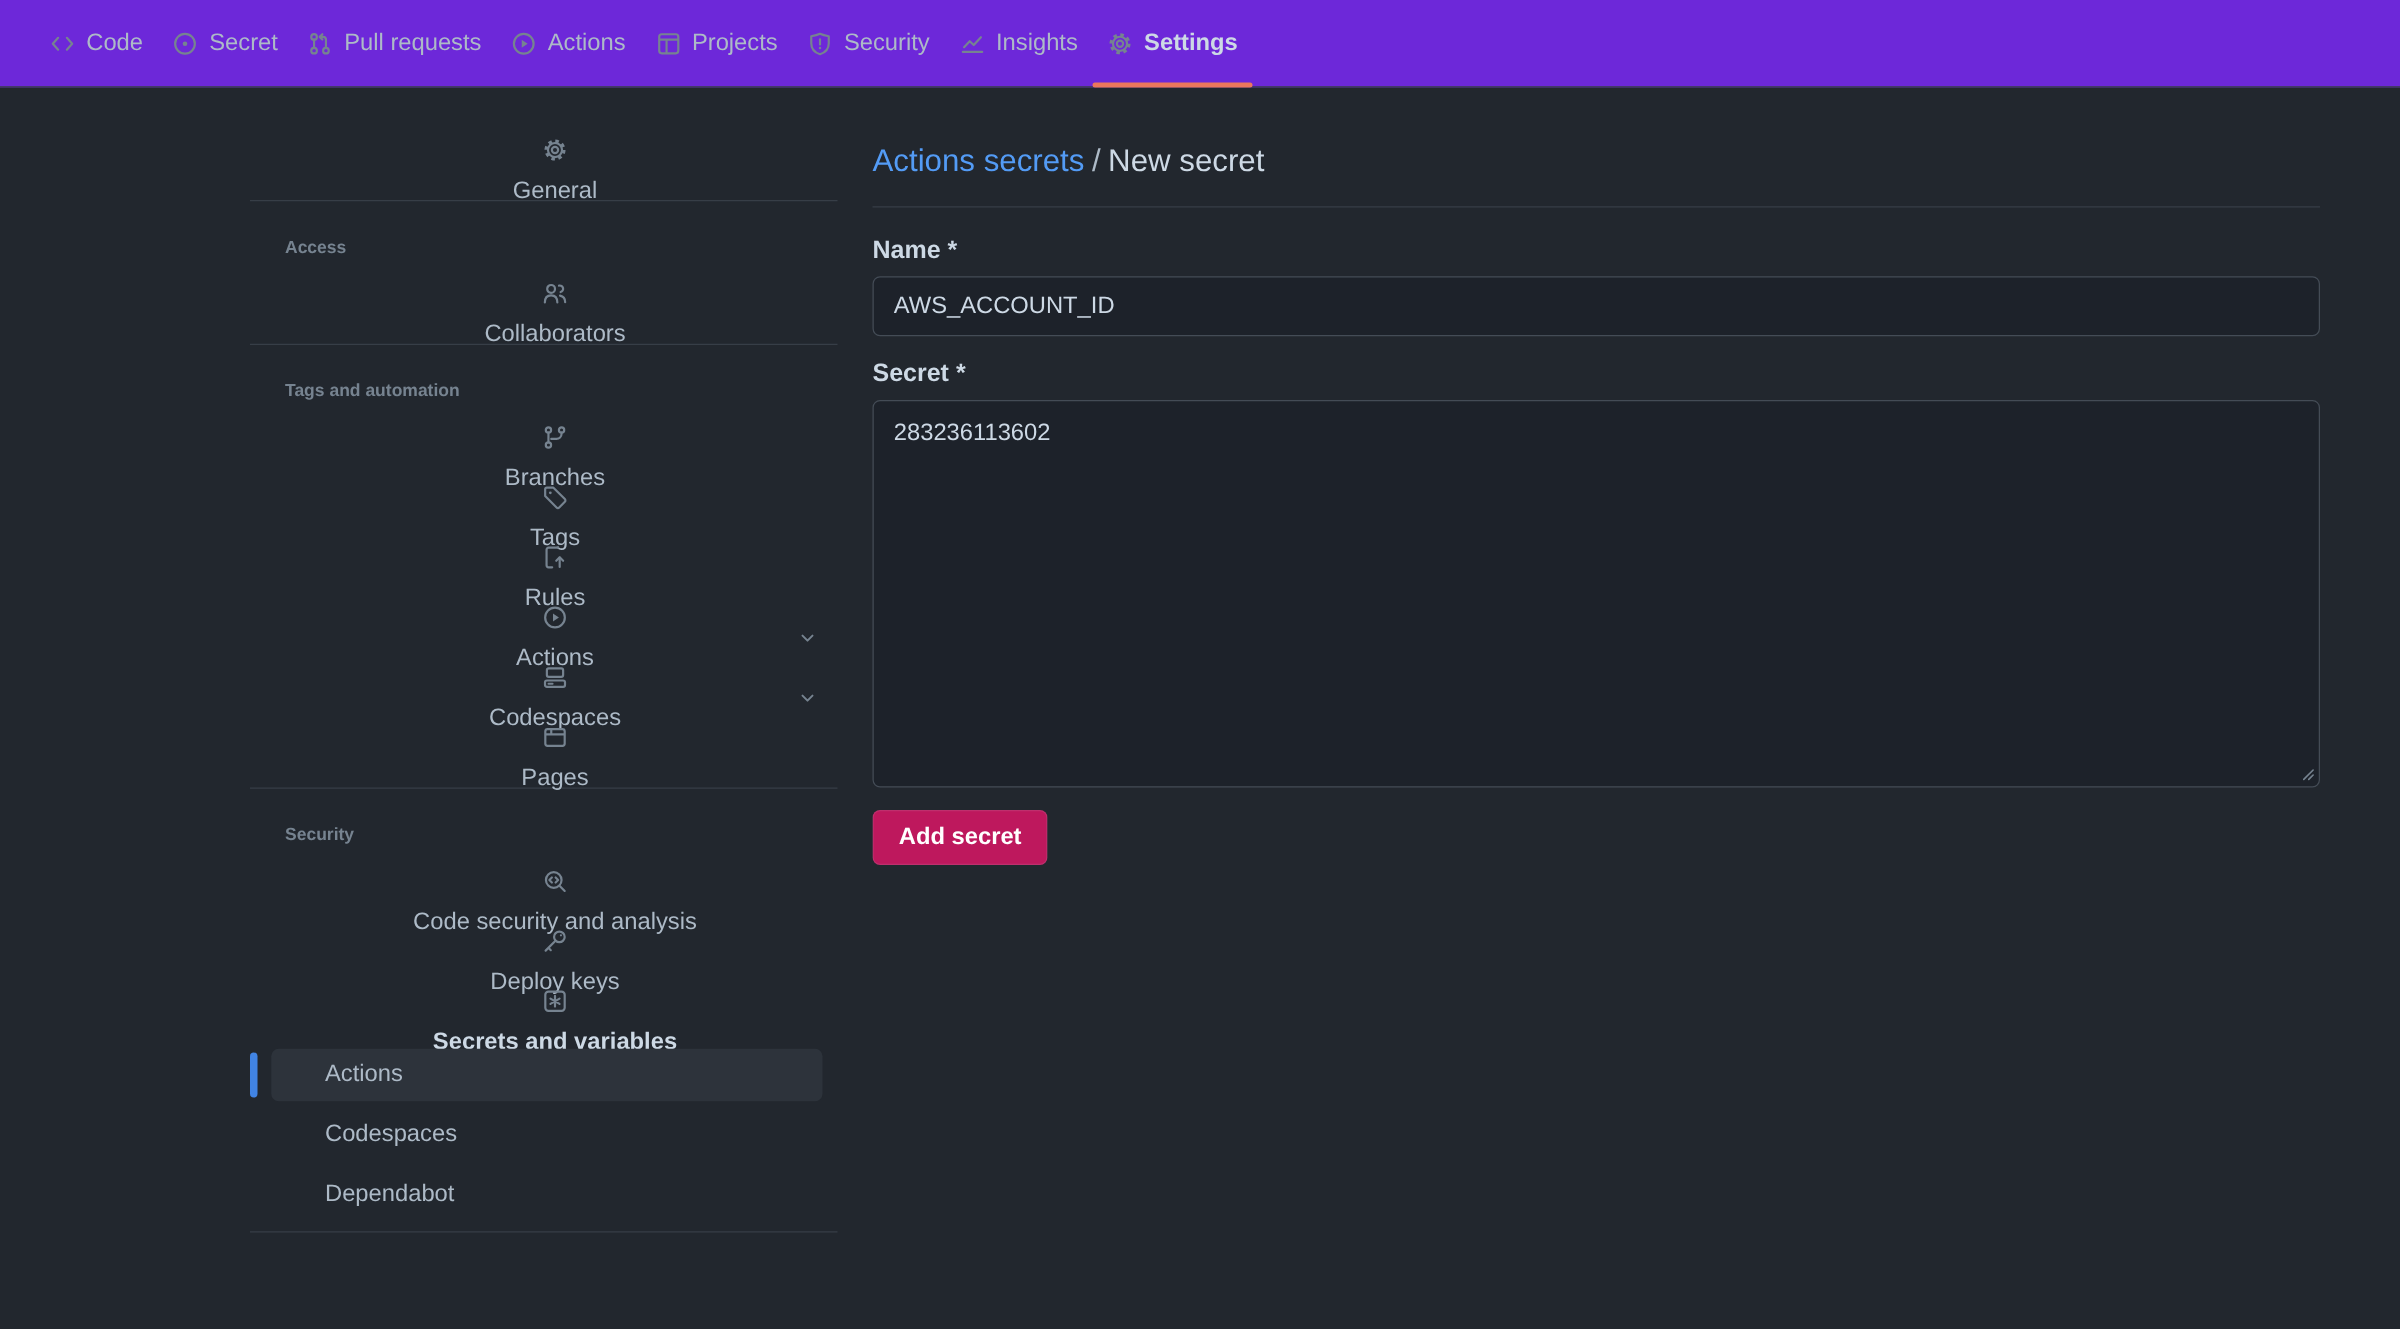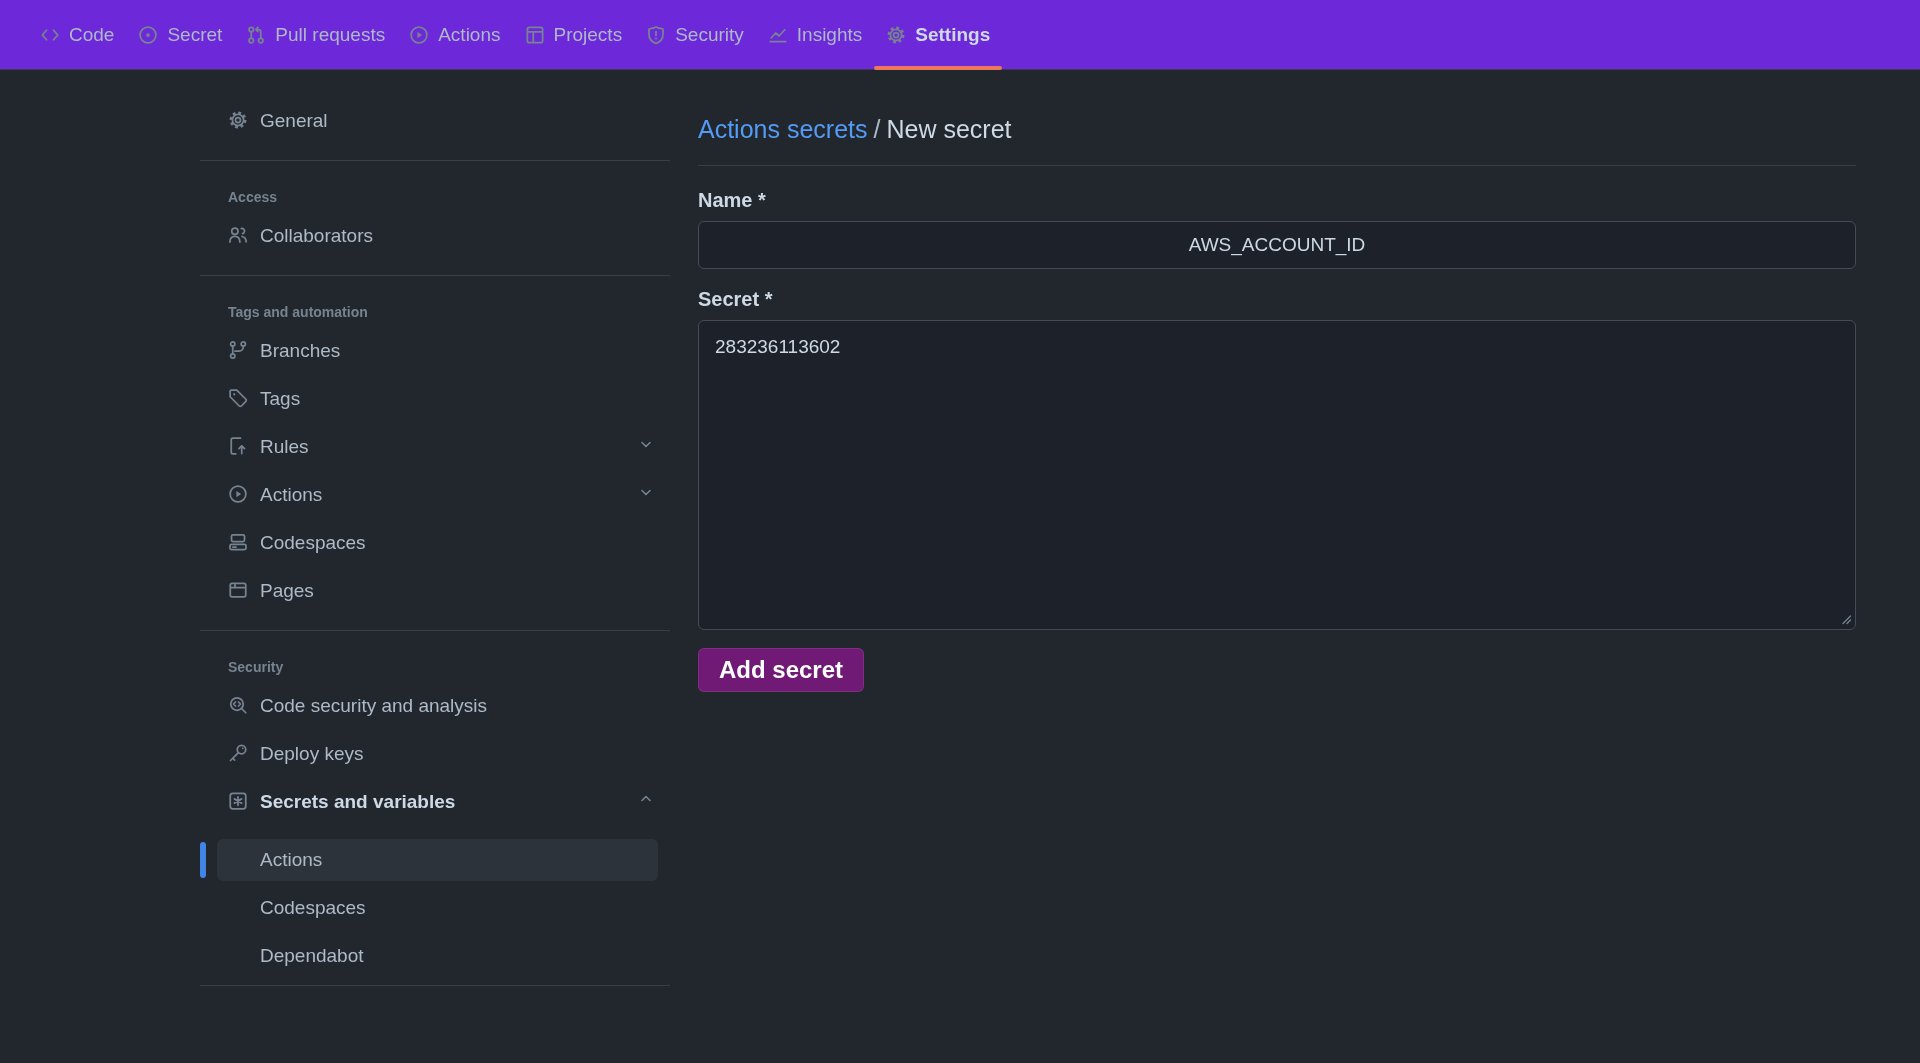--- a/index.html
+++ b/index.html
@@ -52,27 +52,28 @@
 
   
   .sidebar {
     width: 470px;
     flex: none;
     padding-top: 40px;
   }
   .side-row {
     height: 42px;
     display: flex;
-    align-items: flex-start;
+    align-items: center;
     gap: 12px;
     padding: 0 10px 0 28px;
     margin-bottom: 6px;
     border-radius: 6px;
     cursor: pointer;
     color: #adbac7;
+    flex-direction: column;
   }
   .side-row .icn { color: #768390; flex: none; }
   .side-row .chev { margin-left: auto; margin-right: 6px; color: #768390; }
   .side-row.bold { color: #cdd9e5; font-weight: 700; }
   .divider {
     border-top: 1px solid #373e47;
     margin: 8px 0;
   }
   .side-title {
     font-size: 14px;
@@ -127,21 +128,20 @@
     width: 100%;
     height: 48px;
     background: #1d222a;
     border: 1px solid #444c56;
     border-radius: 6px;
     color: #cdd9e5;
     font-family: "Liberation Sans", sans-serif;
     font-size: 19px;
     padding: 0 16px;
     outline: none;
-    text-align: center;
   }
   .field-label.second { margin-top: 18px; }
   .ta-wrap { position: relative; margin-top: 8px; }
   .secret-textarea {
     display: block;
     width: 100%;
     height: 310px;
     background: #1d222a;
     border: 1px solid #444c56;
     border-radius: 6px;
@@ -152,26 +152,26 @@
     padding: 12px 16px;
     resize: none;
     outline: none;
   }
   .grip { position: absolute; right: 3px; bottom: 4px; color: #768390; pointer-events: none; }
 
   .btn-primary {
     margin-top: 18px;
     height: 44px;
     padding: 0 20px;
-    background: #701a75;
+    background: #be185d;
     border: 1px solid rgba(205,217,229,0.12);
     border-radius: 6px;
     color: #ffffff;
     font-family: "Liberation Sans", sans-serif;
-    font-size: 24px;
+    font-size: 19px;
     font-weight: 700;
     cursor: pointer;
   }
 </style>
 </head>
 <body>
 
 <header class="topnav">
 
   <div class="nav-item">

